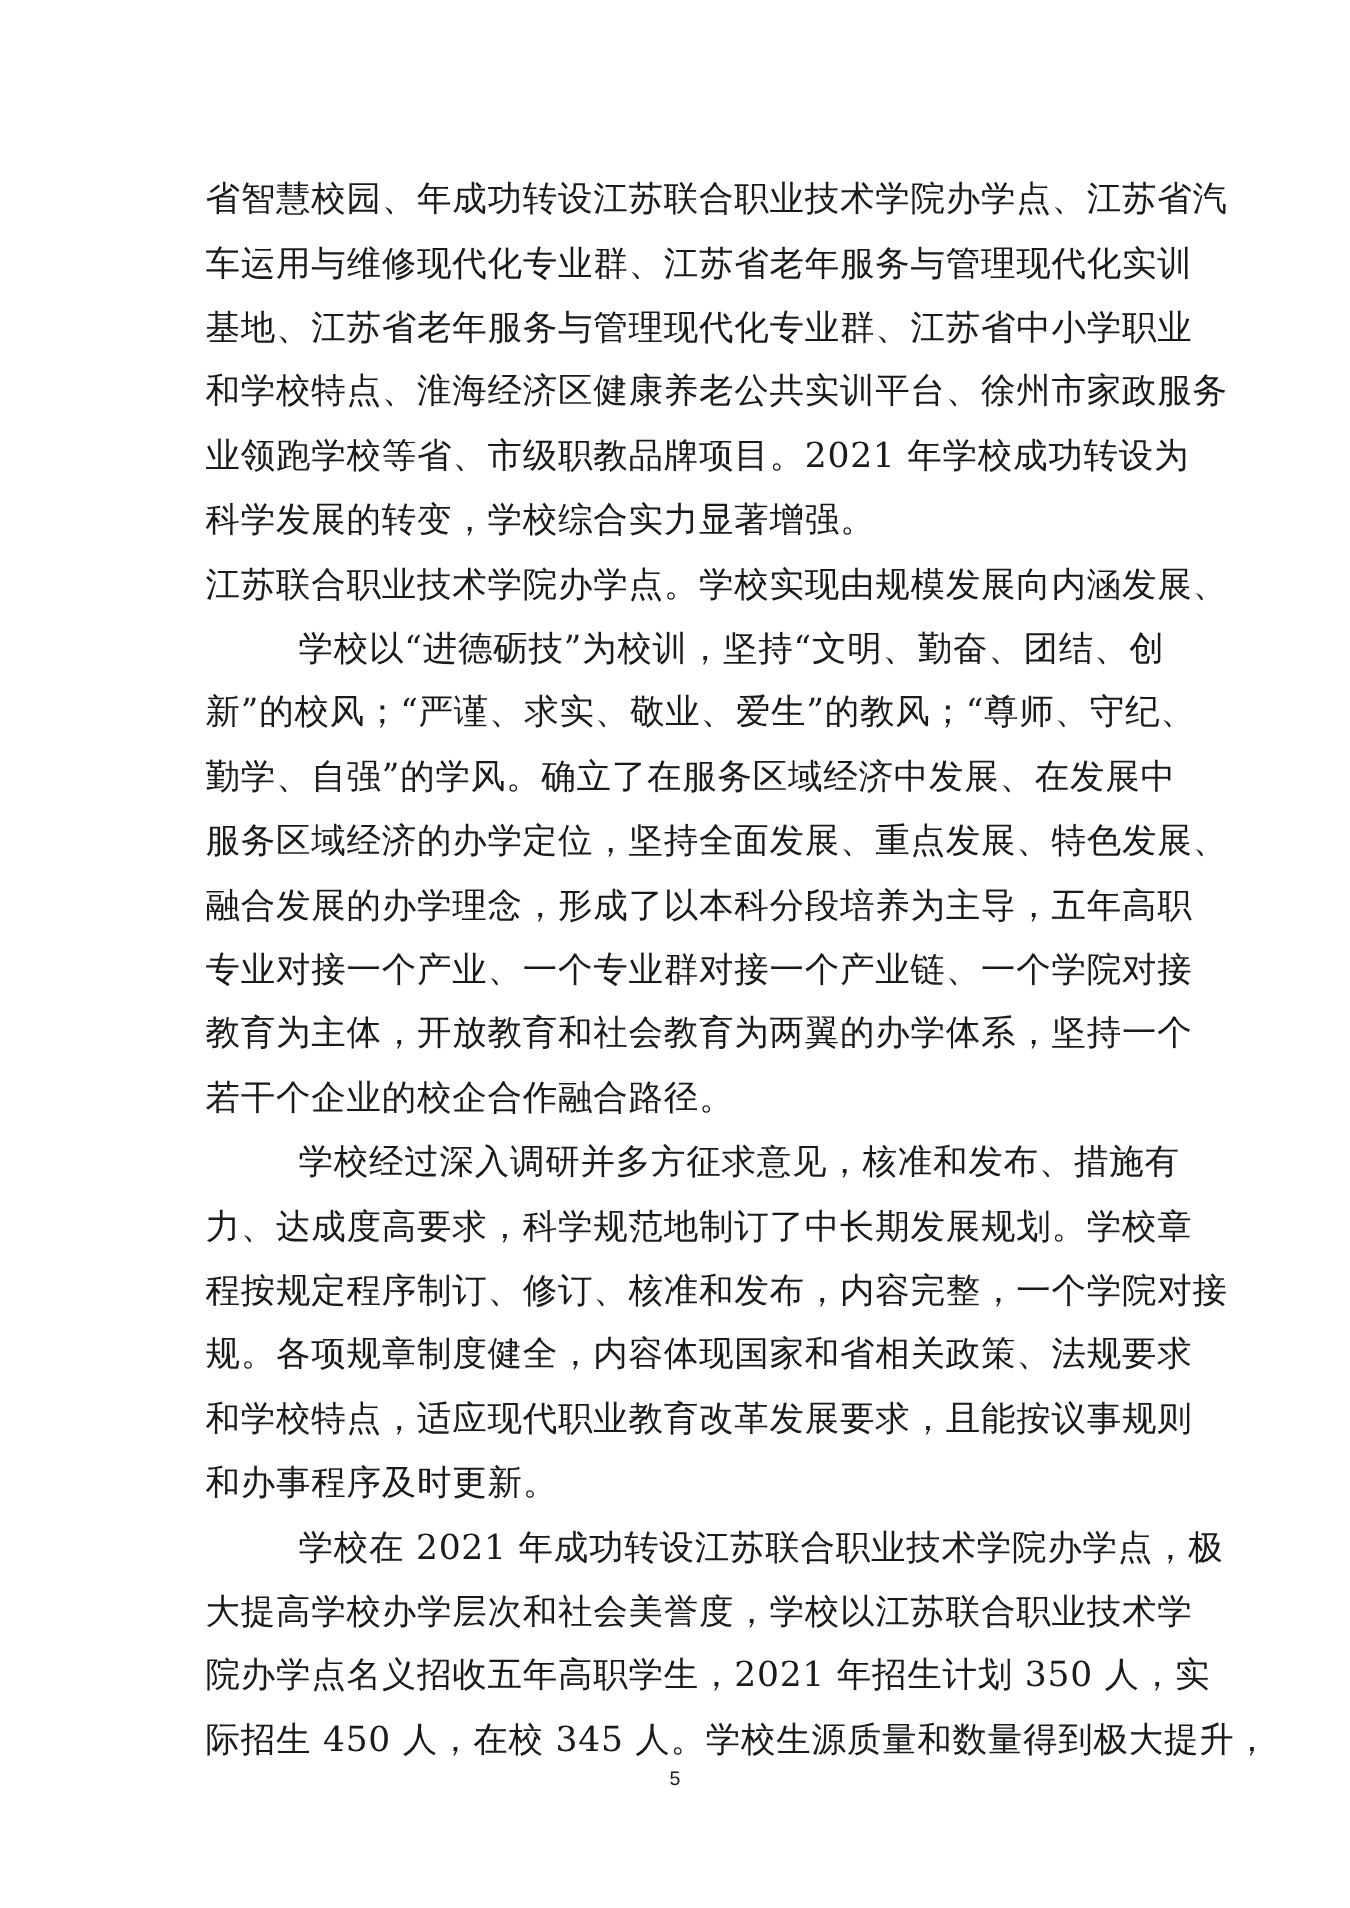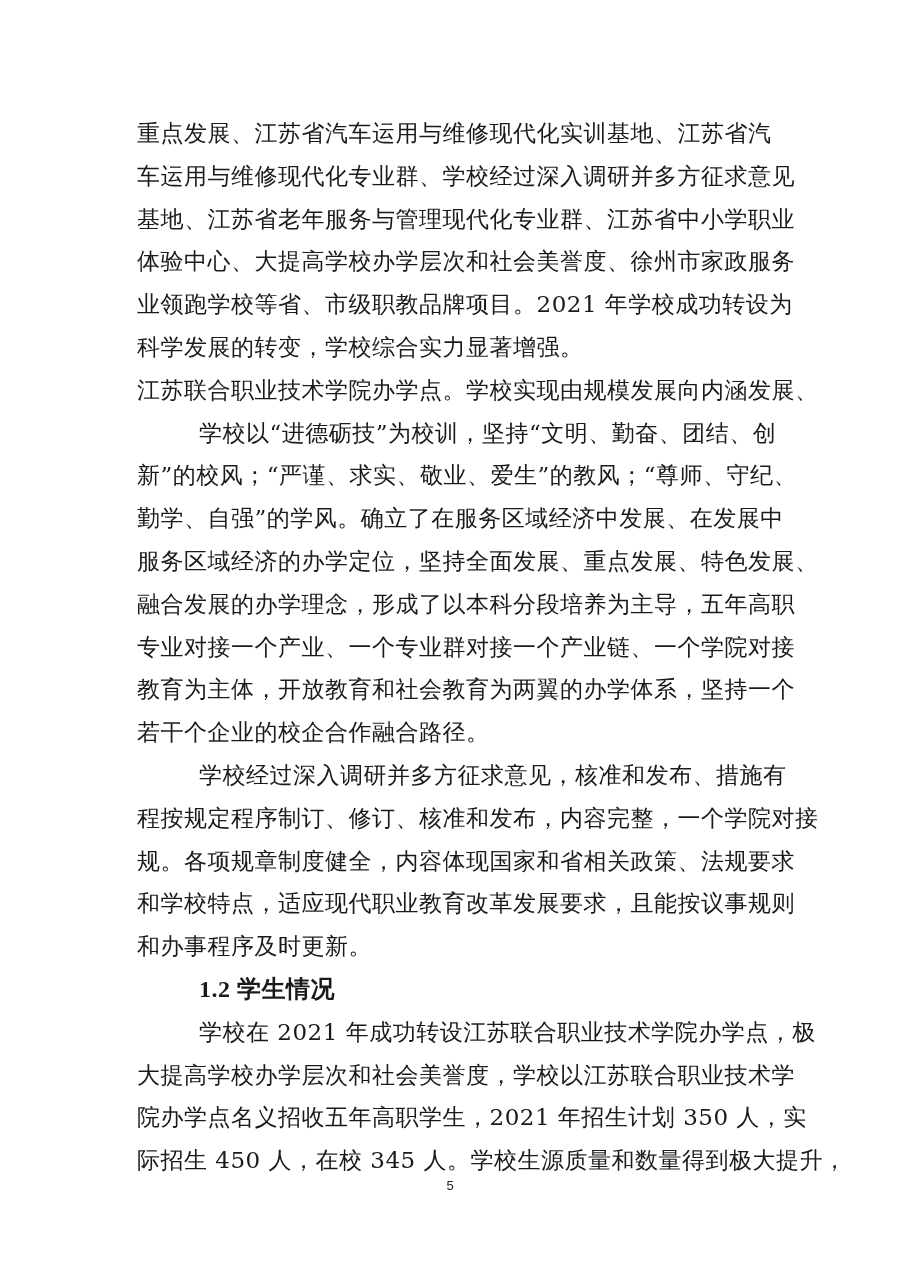--- a/index.html
+++ b/index.html
@@ -11,40 +11,40 @@
   .line.last { text-align-last:left; }
   .line.indent { padding-left:62px; }
   .heading { font-weight:bold; font-family:"Liberation Serif","DejaVu Serif",serif; text-align-last:left; font-size:24px; }
   .pagenum { position:absolute; top:1178px; left:0; width:900px; text-align:center;
              font-family:"Liberation Sans",sans-serif; font-size:13px; color:#222; }
 </style>
 </head>
 <body>
 
 <div class="page">
-  <div class="line">重点发展、江苏省汽车运用与维修现代化实训基地、江苏省汽</div>
-  <div class="line">车运用与维修现代化专业群、学校经过深入调研并多方征求意见</div>
+  <div class="line">省智慧校园、年成功转设江苏联合职业技术学院办学点、江苏省汽</div>
+  <div class="line">车运用与维修现代化专业群、江苏省老年服务与管理现代化实训</div>
   <div class="line">基地、江苏省老年服务与管理现代化专业群、江苏省中小学职业</div>
-  <div class="line">体验中心、大提高学校办学层次和社会美誉度、徐州市家政服务</div>
+  <div class="line">和学校特点、淮海经济区健康养老公共实训平台、徐州市家政服务</div>
   <div class="line">业领跑学校等省、市级职教品牌项目。2021 年学校成功转设为</div>
   <div class="line last">科学发展的转变，学校综合实力显著增强。</div>
   <div class="line">江苏联合职业技术学院办学点。学校实现由规模发展向内涵发展、</div>
   <div class="line indent">学校以“进德砺技”为校训，坚持“文明、勤奋、团结、创</div>
   <div class="line">新”的校风；“严谨、求实、敬业、爱生”的教风；“尊师、守纪、</div>
   <div class="line">勤学、自强”的学风。确立了在服务区域经济中发展、在发展中</div>
   <div class="line">服务区域经济的办学定位，坚持全面发展、重点发展、特色发展、</div>
   <div class="line">融合发展的办学理念，形成了以本科分段培养为主导，五年高职</div>
   <div class="line">专业对接一个产业、一个专业群对接一个产业链、一个学院对接</div>
   <div class="line">教育为主体，开放教育和社会教育为两翼的办学体系，坚持一个</div>
   <div class="line last">若干个企业的校企合作融合路径。</div>
   <div class="line indent">学校经过深入调研并多方征求意见，核准和发布、措施有</div>
+  <div class="line">力、达成度高要求，科学规范地制订了中长期发展规划。学校章</div>
   <div class="line">程按规定程序制订、修订、核准和发布，内容完整，一个学院对接</div>
   <div class="line">规。各项规章制度健全，内容体现国家和省相关政策、法规要求</div>
   <div class="line">和学校特点，适应现代职业教育改革发展要求，且能按议事规则</div>
   <div class="line last">和办事程序及时更新。</div>
-  <div class="line indent heading">1.2  学生情况</div>
   <div class="line indent">学校在 2021 年成功转设江苏联合职业技术学院办学点，极</div>
   <div class="line">大提高学校办学层次和社会美誉度，学校以江苏联合职业技术学</div>
   <div class="line">院办学点名义招收五年高职学生，2021 年招生计划 350 人，实</div>
   <div class="line">际招生 450 人，在校 345 人。学校生源质量和数量得到极大提升，</div>
 </div>
 
 <div class="pagenum">5</div>
 
 </body></html>

